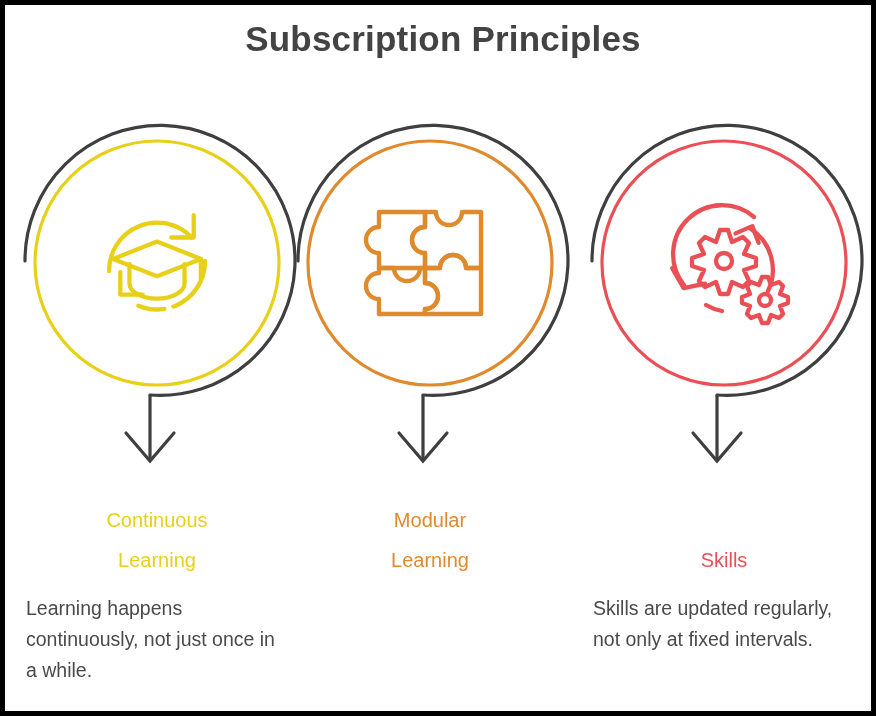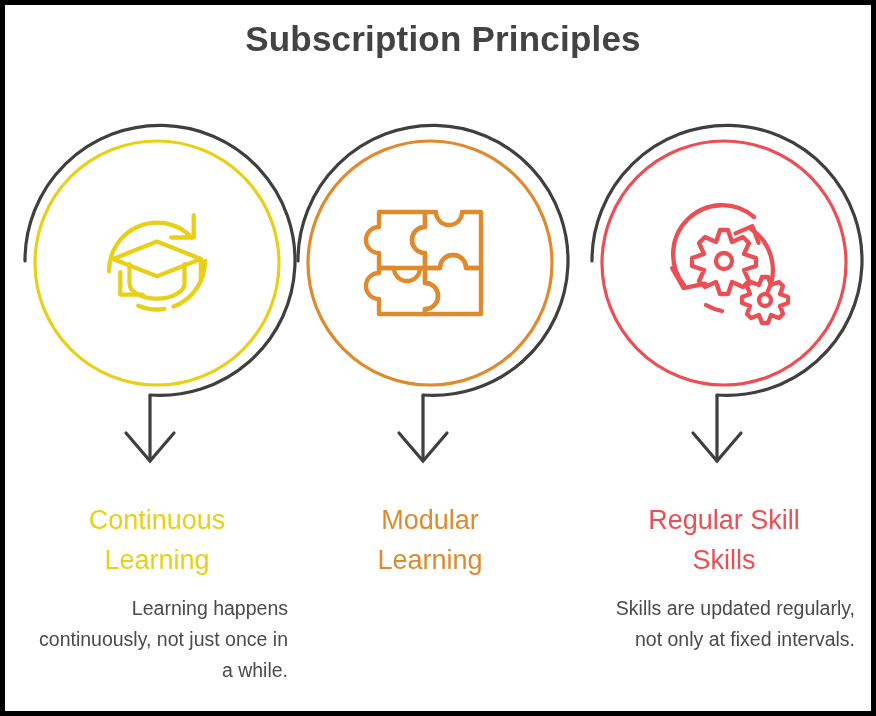--- a/index.html
+++ b/index.html
@@ -53,30 +53,30 @@
   .circle-wrap svg {
     display: block;
   }
 
   .heading {
     position: absolute;
     top: 385px;
     left: 0;
     width: 282px;
     text-align: center;
-    font-size: 27px;
+    font-size: 20px;
     line-height: 40px;
     font-weight: normal;
   }
   .body-text {
     position: absolute;
     top: 478px;
     left: 10px;
     width: 262px;
-    text-align: right;
+    text-align: left;
     font-size: 19.5px;
     line-height: 31px;
     color: #4a4a4a;
   }
 </style>
 </head>
 <body>
 
 <div id="canvas">
 
@@ -181,19 +181,19 @@
 
           <path d="M -4 -33 l 8 0 l 4 12 l 11 -5 l 6 6 l -5 11 l 12 4 l 0 8 l -12 4 l 5 11 l -6 6 l -11 -5 l -4 12 l -8 0 l -4 -12 l -11 5 l -6 -6 l 5 -11 l -12 -4 l 0 -8 l 12 -4 l -5 -11 l 6 -6 l 11 5 Z" stroke-linejoin="round"></path>
           <circle cx="0" cy="-2" r="8"></circle>
 
           <path d="M 38 14 l 6 0 l 3 8 l 8 -3 l 4 4 l -3 8 l 8 3 l 0 6 l -8 3 l 3 8 l -4 4 l -8 -3 l -3 8 l -6 0 l -3 -8 l -8 3 l -4 -4 l 3 -8 l -8 -3 l 0 -6 l 8 -3 l -3 -8 l 4 -4 l 8 3 Z"></path>
           <circle cx="41" cy="37" r="6"></circle>
         </g>
       </svg>
     </div>
     <div class="heading" style="color:#EA4F55">
-      <span>Regular Skill</span><br>
+      <br>
       <span>Skills</span>
     </div>
     <div class="body-text">Skills are updated regularly, not only at fixed intervals.</div>
   </div>
 
 </div>
 
 </body></html>

